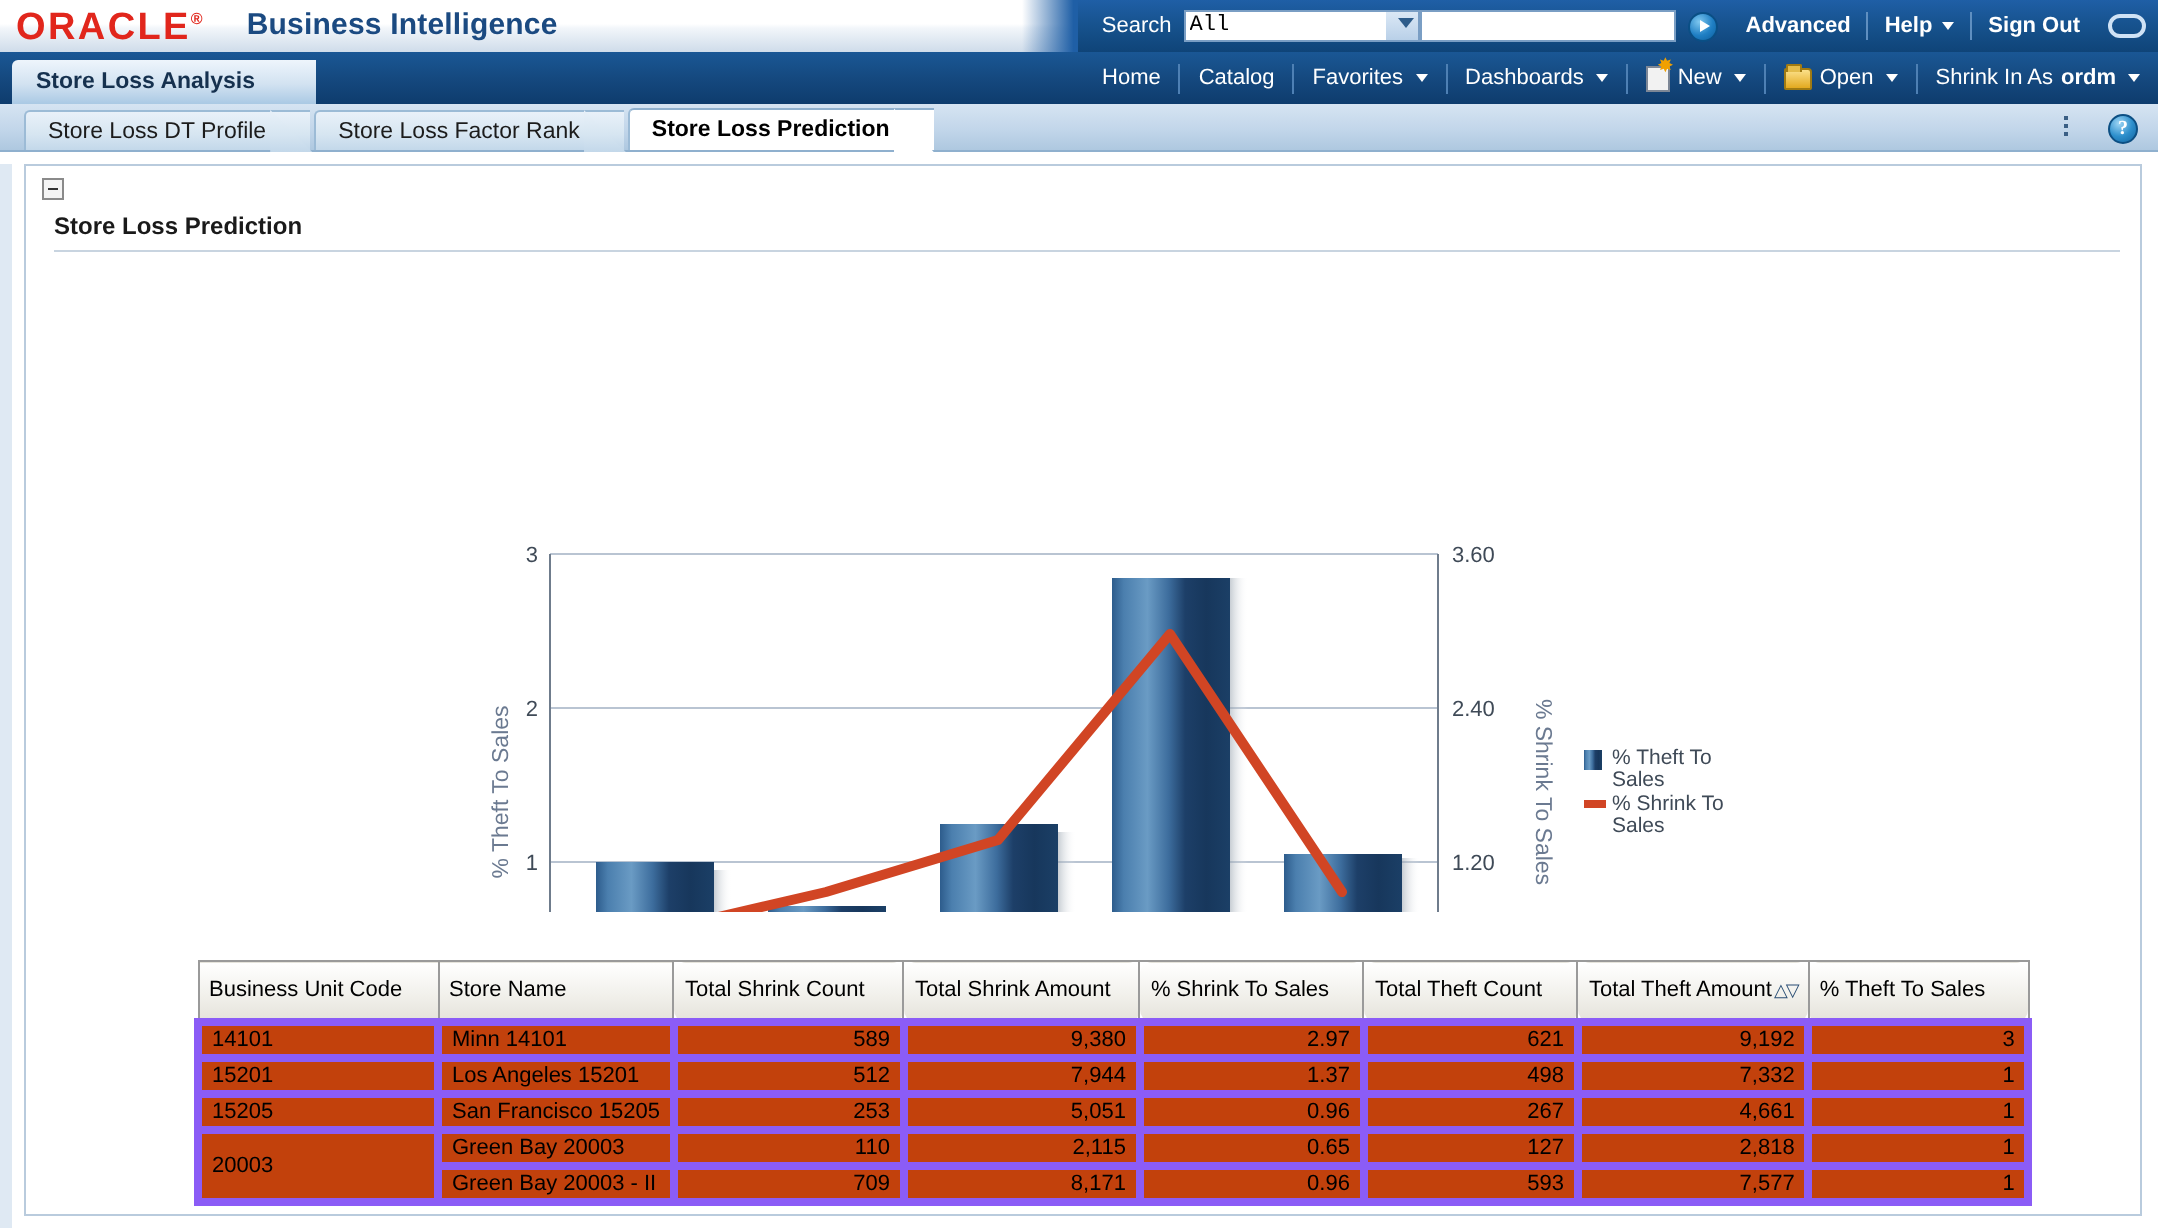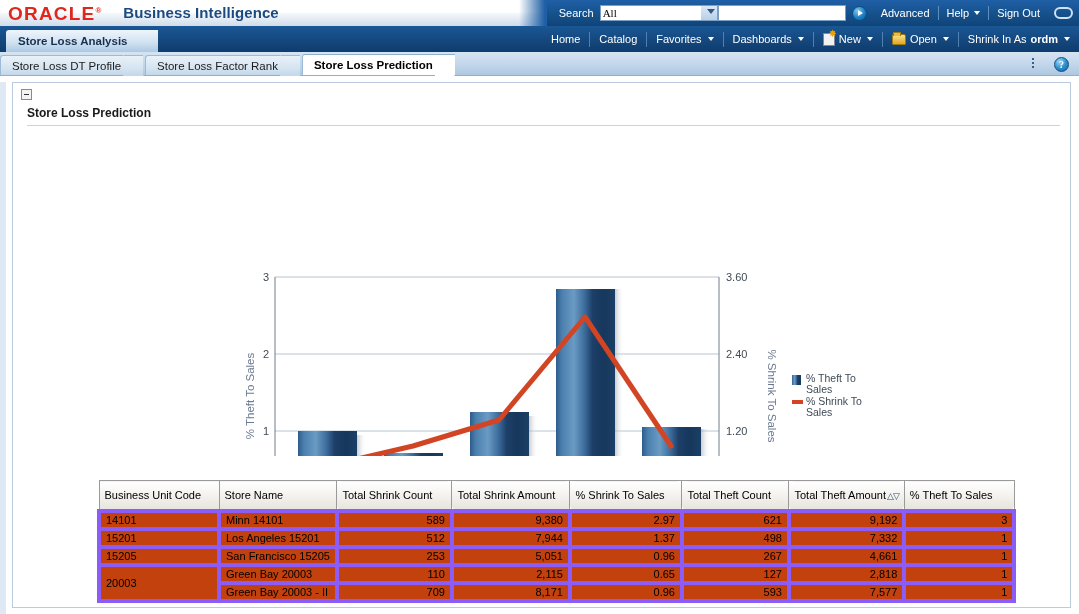--- a/index.html
+++ b/index.html
@@ -40,25 +40,25 @@
     padding: 0 6px 0 14px;
     border-top-left-radius: 0;
   }
   .brandbar-right::before{
     content:""; position:absolute; left:-26px; top:0; width:28px; height:26px;
     background: linear-gradient(to right, rgba(31,95,166,0) 0%, #1f5fa6 92%);
   }
   .bb-label { color:#ffffff; font-size:11px; margin-right:6px; }
   .bb-link {
     color:#ffffff; font-size:11px; text-decoration:none; padding:0 8px;
-    white-space:nowrap; cursor:pointer; display:flex; align-items:center; gap:3px;
+    white-space:nowrap; cursor:pointer; display:flex; align-items:center; gap:3px;font-weight:bold;
   }
   .bb-sep { width:1px; height:14px; background:#5f8fc0; }
   .search-select {
-    height:16px; width:118px; font-size:11px; font-family:Liberation Serif, serif;
+    height:16px; width:118px; font-size:11px; font-family:Liberation Mono, monospace;
     border:1px solid #7a9ec4; background:#ffffff; color:#000;
     padding:0 0 0 2px; line-height:14px;
     -webkit-appearance:none; appearance:none;
     background-image:
       linear-gradient(to bottom,#dbe8f5,#b9d0e8);
     background-repeat:no-repeat;
     background-position: right 0px center;
     background-size: 16px 14px;
   }
   .select-wrap{ position:relative; display:inline-block; }
@@ -133,21 +133,21 @@
   .icon-folder::before{
     content:""; position:absolute;left:0;top:-3px;width:6px;height:3px;
     background:#e3bc4b;border:1px solid #a07a12;border-bottom:none;border-radius:1px 1px 0 0;
   }
 
   
   .subbar {
     position:relative; height:24px; width:100%;
     background: linear-gradient(to bottom,#d6e4f2 0%, #c2d6ea 55%, #aec8e0 100%);
     border-bottom:1px solid #8fb0ce;
-    display:flex; align-items:flex-end; 
+    display:flex; align-items:flex-end; padding-left:12px;
   }
   .sub-tab{
     position:relative; height:20px; padding:0 22px 0 11px; margin-right:2px;
     display:flex;align-items:center; font-size:11.5px; color:#1c1c1c;
     background: linear-gradient(to bottom,#e9f1f9 0%, #d6e5f1 60%, #c3d8ea 100%);
     border-top:1px solid #9cbbd6; border-left:1px solid #9cbbd6;
     border-top-left-radius:3px; cursor:pointer;
   }
   .sub-tab::after{
     content:""; position:absolute; right:-1px; top:-1px; height:21px; width:20px;

